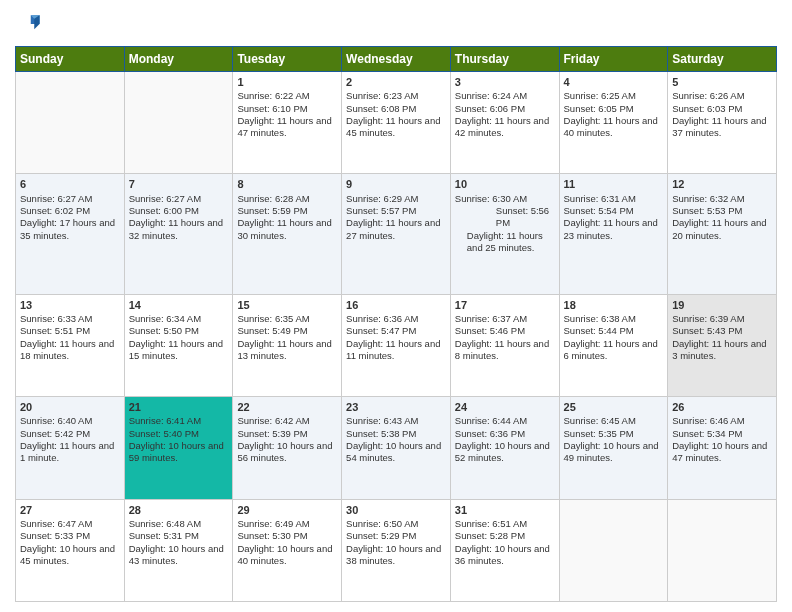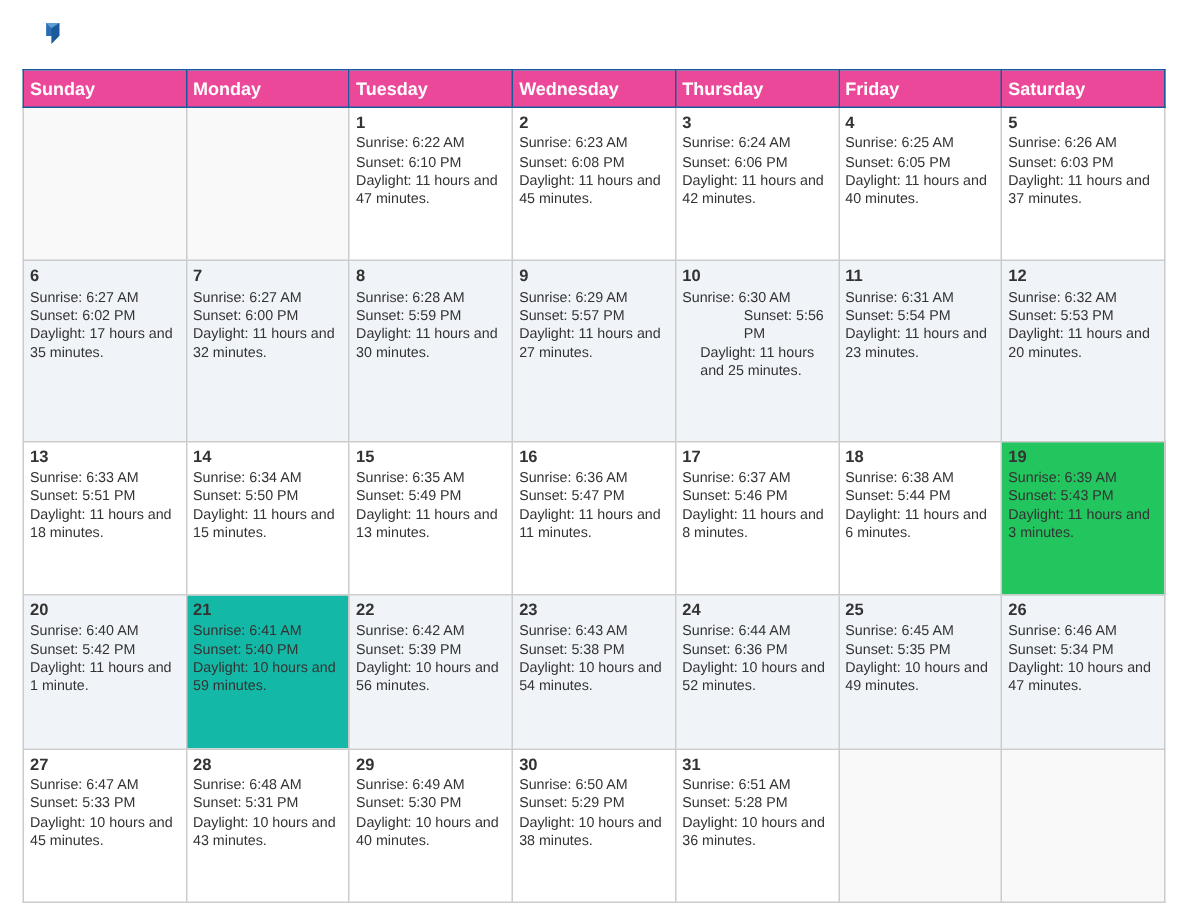--- a/index.html
+++ b/index.html
@@ -87,21 +87,21 @@
     .day-num {
       font-size: 11px;
       font-weight: bold;
       display: block;
       margin-bottom: 1px;
     }
     .empty {
       background: #f9f9f9 !important;
     }
     .header-row th {
-      background-color: #ec4899;
+      background-color: #4d7c0f;
     }
   </style>
 </head>
 <body>
 
 <div class="page">
   <div class="header">
     <div class="logo">
       <svg class="logo-icon" viewBox="0 0 32 32">
         <rect x="0" y="0" width="32" height="32" fill="white"></rect>
@@ -241,21 +241,21 @@
             <span style="display: block;">Sunrise: 6:37 AM</span>
             <span style="display: block;">Sunset: 5:46 PM</span>
             <span style="display: block;">Daylight: 11 hours and 8 minutes.</span>
           </td>
           <td style="background: rgb(255, 255, 255);">
             <span class="day-num">18</span>
             <span style="display: block;">Sunrise: 6:38 AM</span>
             <span style="display: block;">Sunset: 5:44 PM</span>
             <span style="display: block;">Daylight: 11 hours and 6 minutes.</span>
           </td>
-          <td style="background: #22c55e;">
+          <td style="background: #e5e5e5;">
             <span class="day-num">19</span>
             <span style="display: block;">Sunrise: 6:39 AM</span>
             <span style="display: block;">Sunset: 5:43 PM</span>
             <span style="display: block;">Daylight: 11 hours and 3 minutes.</span>
           </td>
         </tr>
         <tr>
           <td style="background: rgb(240, 244, 249);">
             <span class="day-num">20</span>
             <span style="display: block;">Sunrise: 6:40 AM</span>

